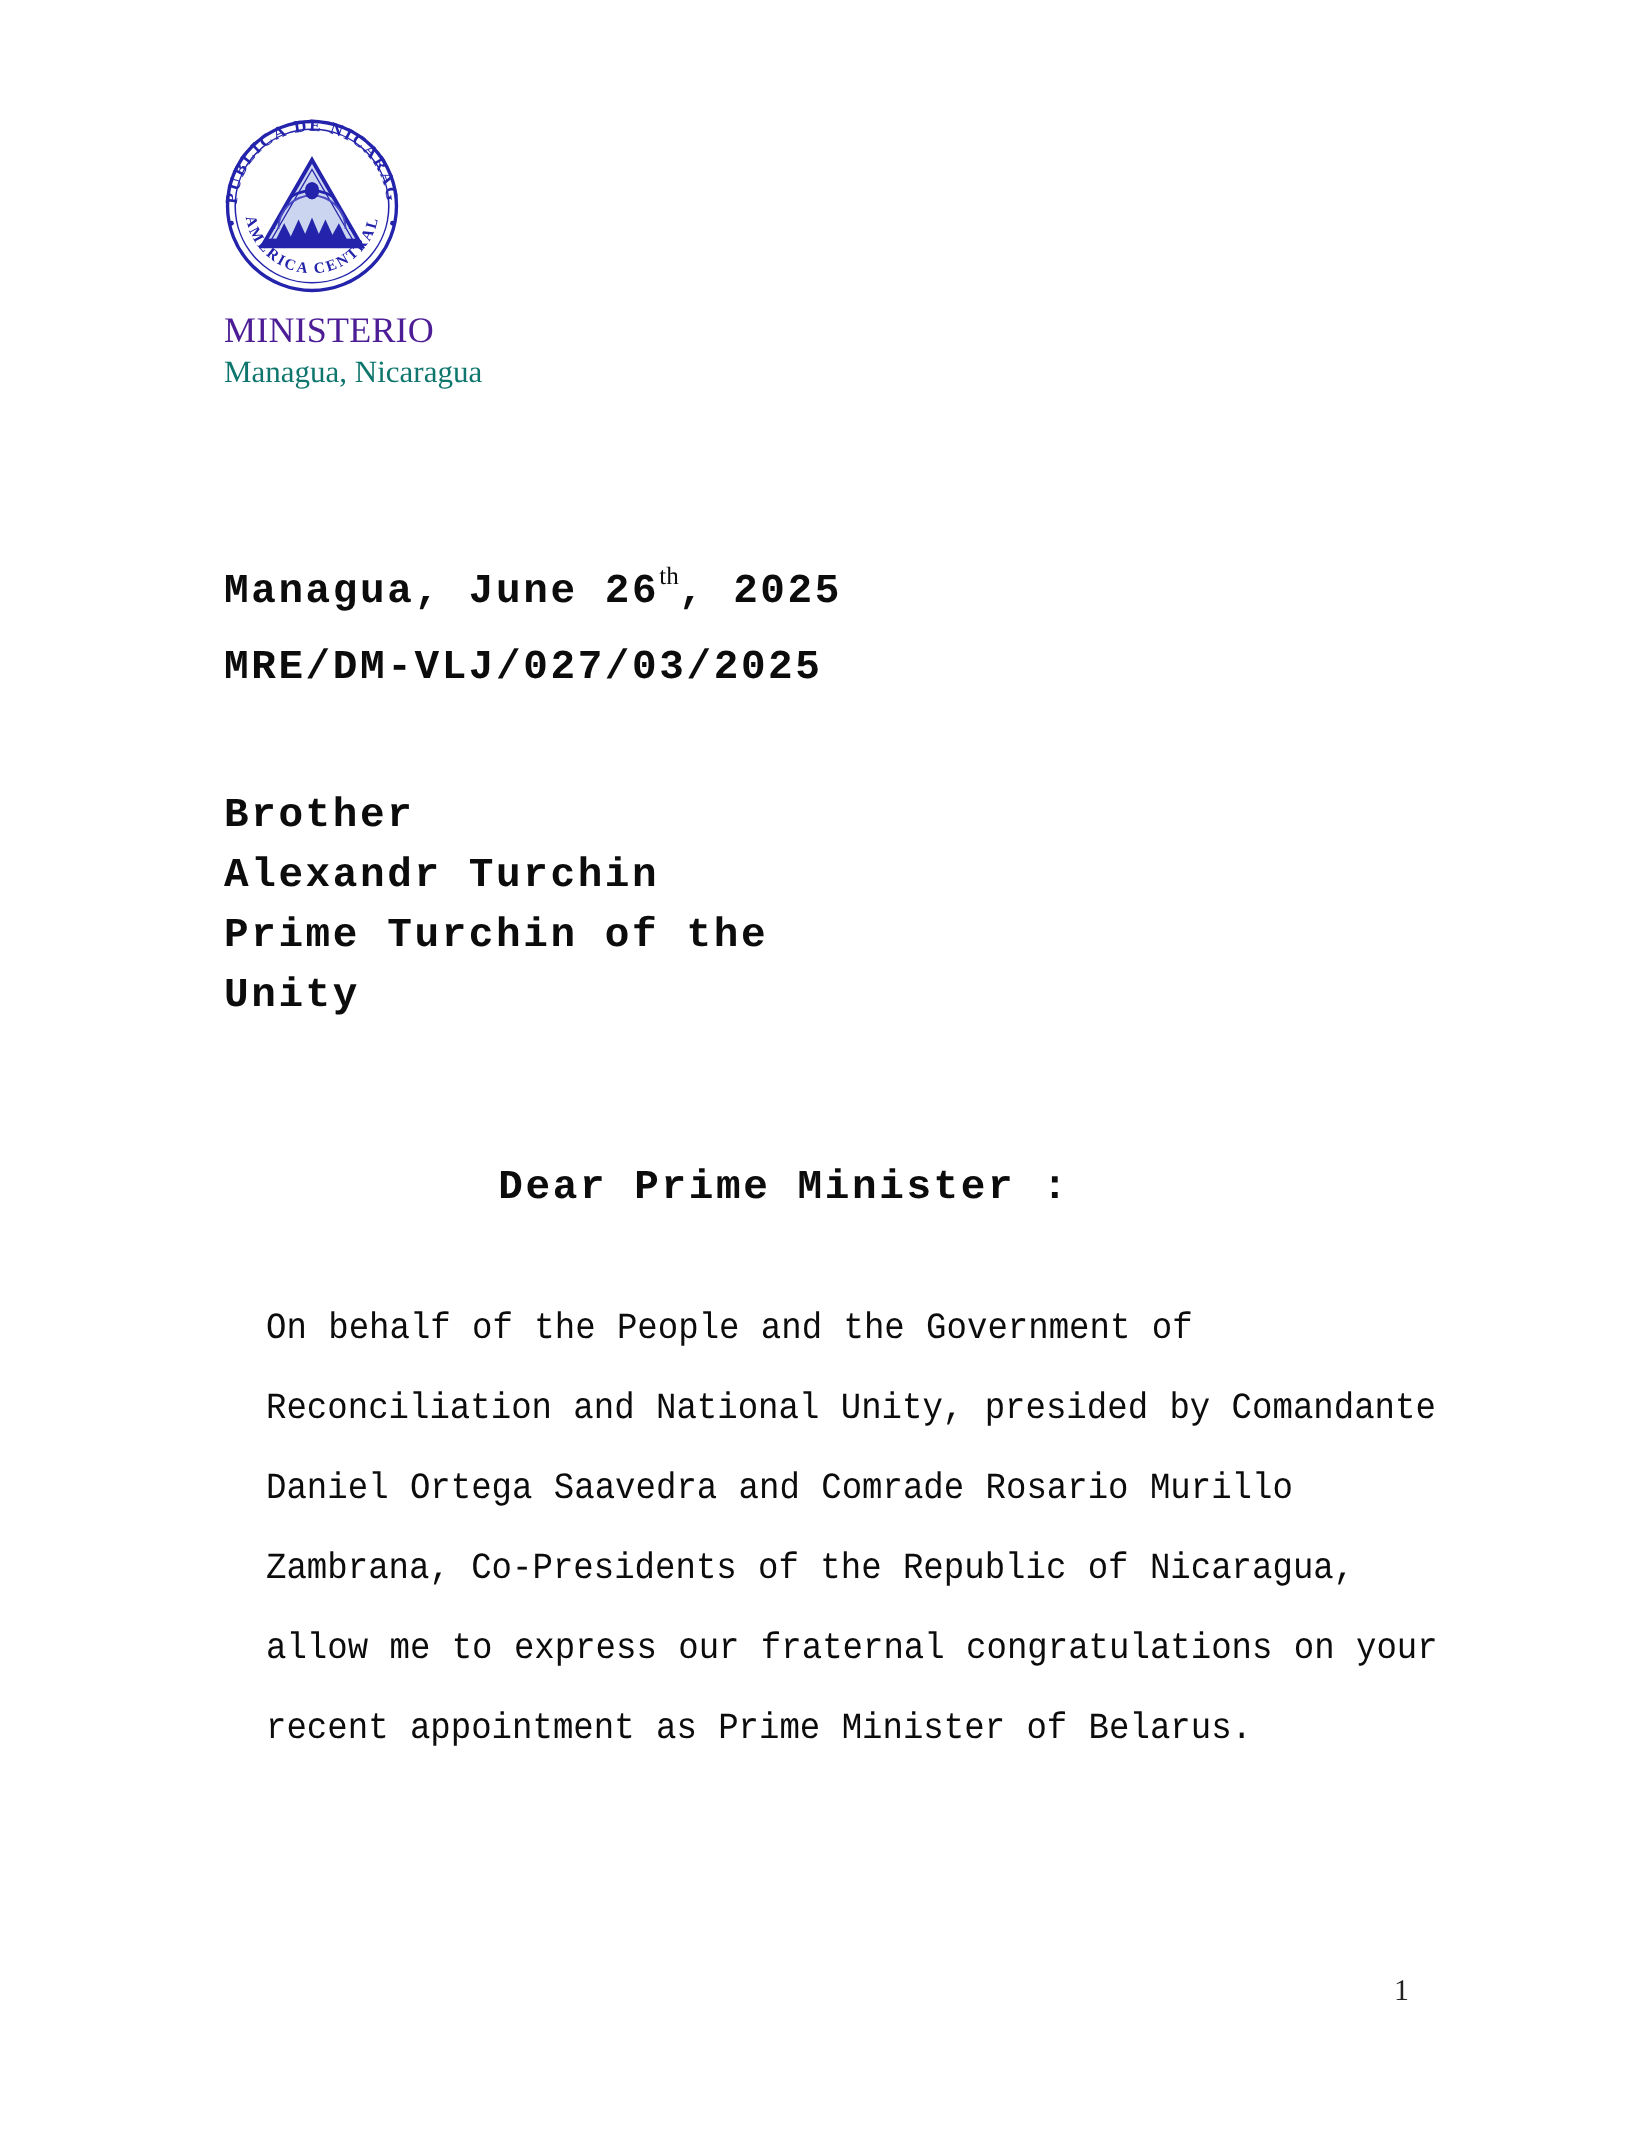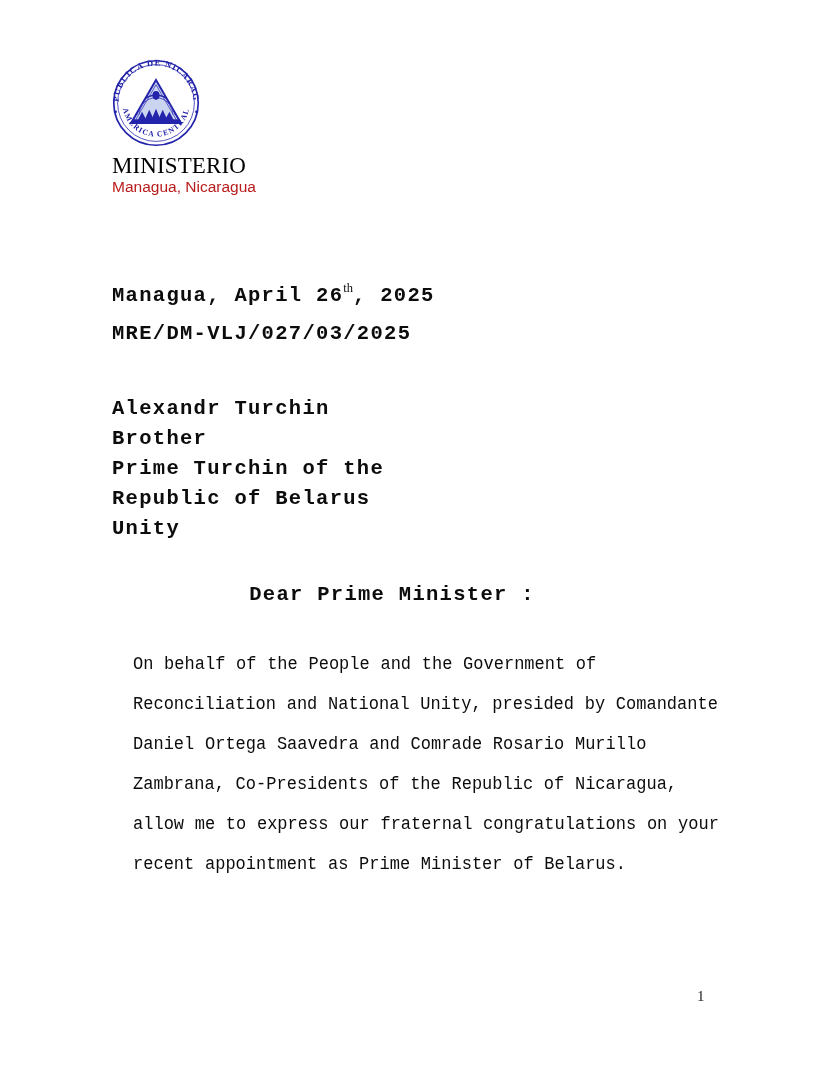--- a/index.html
+++ b/index.html
@@ -36,31 +36,31 @@
 
   
   .letterhead {
     position: absolute;
     left: 112px;
     top: 155px;
     width: 420px;
   }
   .letterhead .lh-line {
     font-family: "Liberation Serif", "DejaVu Serif", serif;
-    font-size: 23px;
+    font-size: 18px;
     line-height: 21.5px;
     letter-spacing: 0.1px;
-    color: #000000;
+    color: #4c1d95;
     white-space: nowrap;
   }
   .letterhead .lh-city {
-    font-family: Liberation Sans, sans-serif;
+    font-family: Liberation Serif, serif;
     font-size: 15.5px;
     line-height: 20px;
-    color: #b91c1c;
+    color: #0f766e;
     white-space: nowrap;
   }
 
   
   .mono-bold {
     font-family: "Liberation Mono", "DejaVu Sans Mono", monospace;
     font-weight: bold;
     color: #0c0c0c;
   }
 
@@ -196,29 +196,28 @@
       </g>
     </svg>
   </div>
 
   <div class="letterhead">
     <div class="lh-line">MINISTERIO</div>
     <div class="lh-city">Managua, Nicaragua</div>
   </div>
 
   <div class="dateblock">
-    <div class="mono-bold date-line"><span>Managua, April 26</span><span class="sup-th">th</span><span>, 2025</span></div>
+    <div class="mono-bold date-line"><span>Managua, June 26</span><span class="sup-th">th</span><span>, 2025</span></div>
     <div class="mono-bold ref-line">MRE/DM-VLJ/027/03/2025</div>
   </div>
 
   <div class="addressee">
+    <div class="mono-bold addr-line">Brother</div>
     <div class="mono-bold addr-line">Alexandr Turchin</div>
-    <div class="mono-bold addr-line">Brother</div>
     <div class="mono-bold addr-line">Prime Turchin of the</div>
-    <div class="mono-bold addr-line">Republic of Belarus</div>
     <div class="mono-bold addr-line">Unity</div>
   </div>
 
   <div class="salutation">
     <div class="mono-bold sal-line">Dear Prime Minister :</div>
   </div>
 
   <div class="bodytext">
     <p class="para">On behalf of the People and the Government of Reconciliation and National Unity, presided by Comandante Daniel Ortega Saavedra and Comrade Rosario Murillo Zambrana, Co-Presidents of the Republic of Nicaragua, allow me to express our fraternal congratulations on your recent appointment as Prime Minister of Belarus.</p>
   </div>

